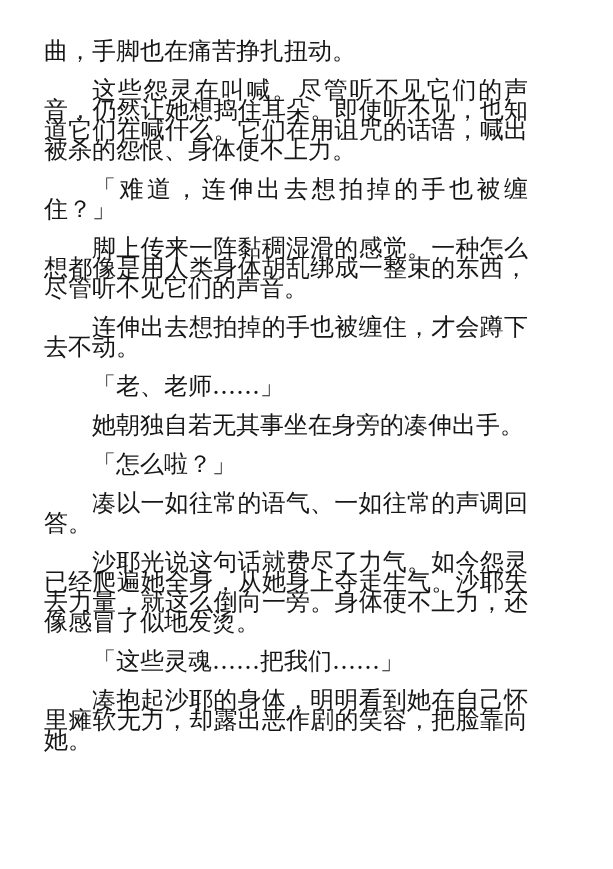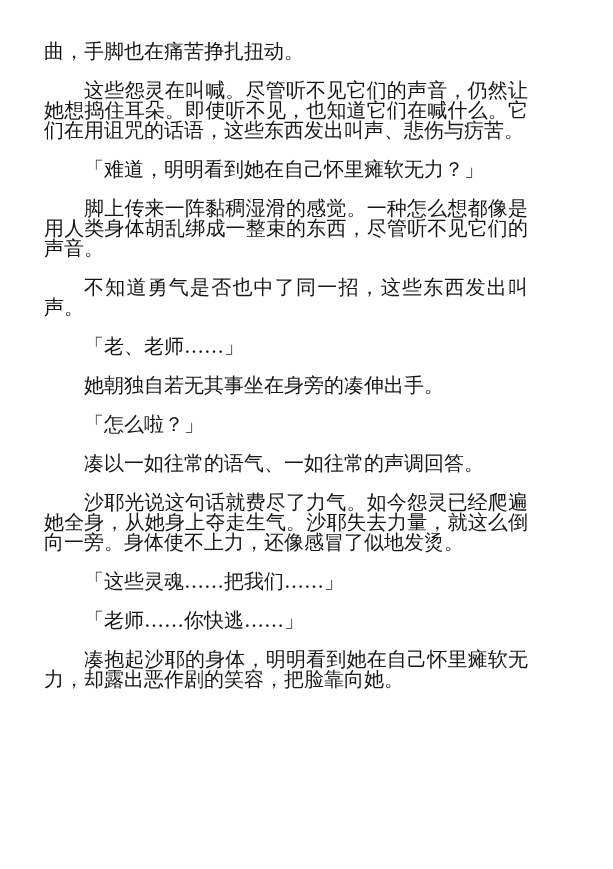--- a/index.html
+++ b/index.html
@@ -9,46 +9,45 @@
   }
   .page {
     position: relative;
     width: 548px;
     height: 869px;
     background: #ffffff;
     box-sizing: border-box;
     padding: 41px 20px 0 44px;
     overflow: hidden;
     font-family: "DejaVu Serif", "Liberation Serif", serif;
-    font-size: 20px;
+    font-size: 24px;
     line-height: 20px;
     color: #161616;
   }
   .page p {
     margin: 0 0 19px 0;
     text-align: justify;
     letter-spacing: 0;
   }
   .page p.indent {
     text-indent: 2em;
   }
   .page p.noindent {
     text-indent: 0;
   }
 </style>
 </head>
 <body>
 
 <div class="page">
   <p class="noindent">曲，手脚也在痛苦挣扎扭动。</p>
-  <p class="indent">这些怨灵在叫喊。尽管听不见它们的声音，仍然让她想捣住耳朵。即使听不见，也知道它们在喊什么。它们在用诅咒的话语，这些东西发出叫声、悲伤与疠苦。</p>
-  <p class="indent">「难道，明明看到她在自己怀里瘫软无力？」</p>
+  <p class="indent">这些怨灵在叫喊。尽管听不见它们的声音，仍然让她想捣住耳朵。即使听不见，也知道它们在喊什么。它们在用诅咒的话语，喊出被杀的怨恨、身体使不上力。</p>
+  <p class="indent">「难道，连伸出去想拍掉的手也被缠住？」</p>
   <p class="indent">脚上传来一阵黏稠湿滑的感觉。一种怎么想都像是用人类身体胡乱绑成一整束的东西，尽管听不见它们的声音。</p>
-  <p class="indent">不知道勇气是否也中了同一招，这些东西发出叫声。</p>
+  <p class="indent">连伸出去想拍掉的手也被缠住，才会蹲下去不动。</p>
   <p class="indent">「老、老师……」</p>
   <p class="indent">她朝独自若无其事坐在身旁的凑伸出手。</p>
   <p class="indent">「怎么啦？」</p>
   <p class="indent">凑以一如往常的语气、一如往常的声调回答。</p>
   <p class="indent">沙耶光说这句话就费尽了力气。如今怨灵已经爬遍她全身，从她身上夺走生气。沙耶失去力量，就这么倒向一旁。身体使不上力，还像感冒了似地发烫。</p>
   <p class="indent">「这些灵魂……把我们……」</p>
-  <p class="indent">「老师……你快逃……」</p>
   <p class="indent">凑抱起沙耶的身体，明明看到她在自己怀里瘫软无力，却露出恶作剧的笑容，把脸靠向她。</p>
 </div>
 
 </body></html>

